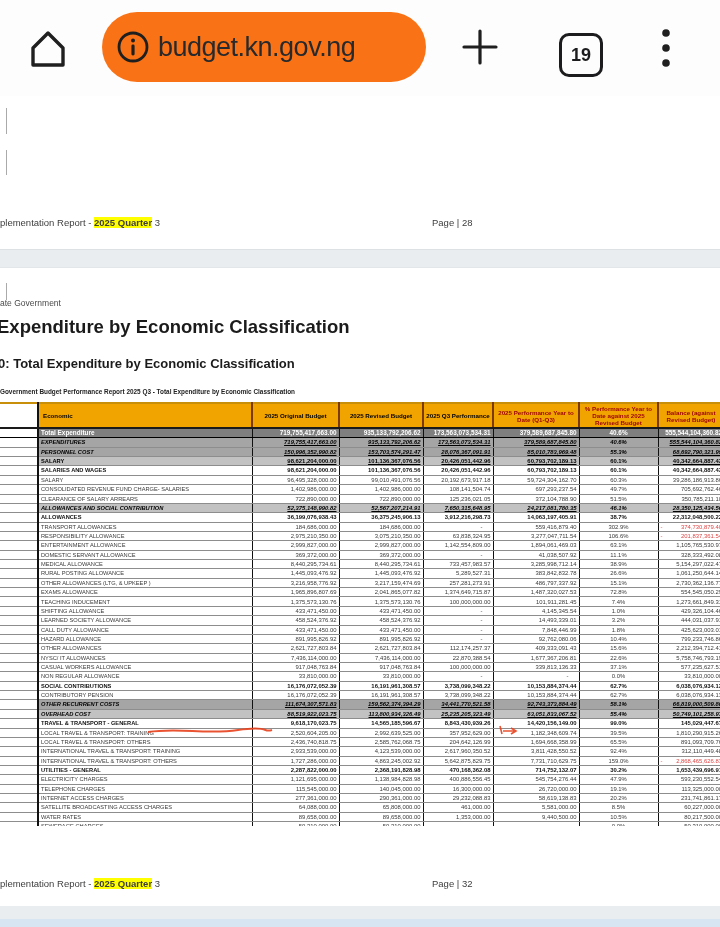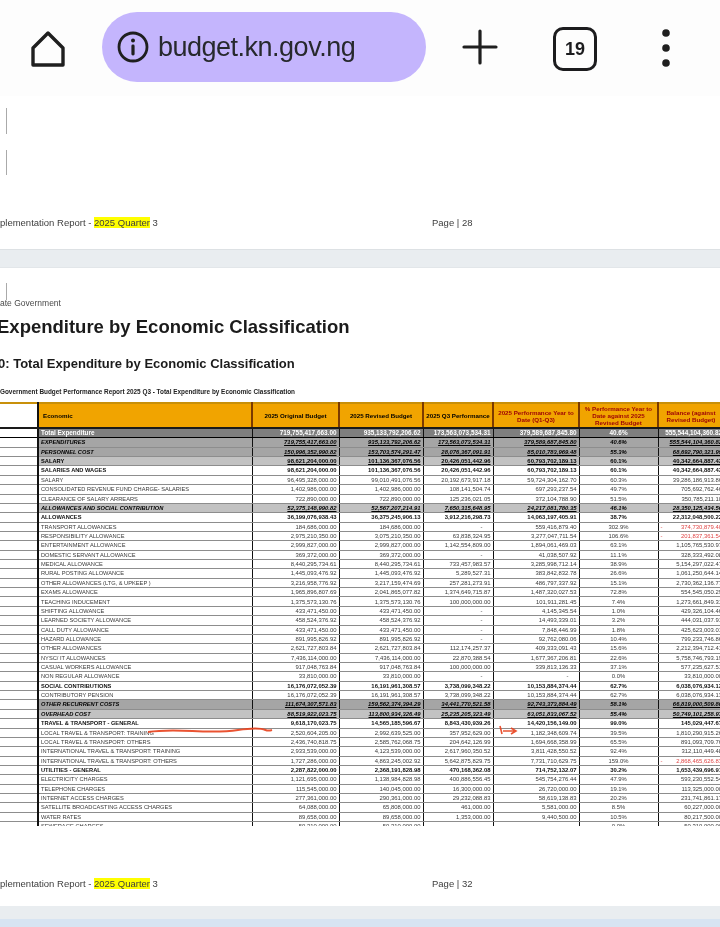--- a/index.html
+++ b/index.html
@@ -3,35 +3,35 @@
 <meta charset="utf-8">
 <style>
   html,body{margin:0;padding:0;background:#fff;}
   #screen{position:relative;width:720px;height:927px;background:#fff;overflow:hidden;
           font-family:"Liberation Sans",sans-serif;}
 
   
   #toolbar{position:absolute;left:0;top:0;width:720px;height:96px;background:#fdfdfd;}
   #home-btn{position:absolute;left:28px;top:26px;width:40px;height:44px;}
   #omnibox{position:absolute;left:102px;top:12px;width:324px;height:70px;border-radius:35px;
-           background:#c4b5fd;display:flex;align-items:center;}
+           background:#f97316;display:flex;align-items:center;}
   #info-btn{margin-left:14px;width:34px;height:34px;flex:0 0 auto;}
   #url-text{margin-left:8px;font-size:27px;color:#27292d;letter-spacing:-0.5px;white-space:nowrap;}
   #newtab-btn{position:absolute;left:458px;top:25px;width:44px;height:44px;}
   #tabs-btn{position:absolute;left:551px;top:25px;width:46px;height:46px;}
-  #tabs-box{width:38px;height:38px;margin:2px;border:3.5px solid #1c1c1e;border-radius:10px;
+  #tabs-box{width:38px;height:38px;margin:8px;border:3.5px solid #1c1c1e;border-radius:10px;
             display:flex;align-items:center;justify-content:center;font-size:18px;font-weight:bold;color:#1c1c1e;}
   #menu-btn{position:absolute;left:656px;top:24px;width:20px;height:48px;}
 
   
   .remnant{position:absolute;background:#aaa;}
   .doc-footer{position:absolute;left:0;width:720px;height:16px;font-size:9.5px;color:#3d3d3d;}
   .doc-footer .left{position:absolute;left:0;top:0;white-space:nowrap;}
   .doc-footer .pageno{position:absolute;left:432px;top:0;}
-  .hl{background:var(--hl,#ffff00);}
+  .hl{background:var(--hl,#ffff00);font-weight:bold;}
   .page-divider{position:absolute;left:0;width:720px;height:17px;background:#e9edf0;
                 border-top:1px solid #dde1e4;border-bottom:1px solid #e2e6e9;}
   #org-line{position:absolute;left:0;top:298px;font-size:8.5px;color:#4a4a4a;text-align:right;}
   #main-title{position:absolute;left:-3px;top:316px;font-size:18.5px;font-weight:bold;color:#1b1b1b;}
   #sub-title{position:absolute;left:-2px;top:356px;font-size:13px;font-weight:bold;color:#1b1b1b;}
   #tbl-caption{position:absolute;left:0;top:388px;font-size:6.4px;font-weight:bold;color:#222;}
 
   
   #tablewrap{position:absolute;left:0;top:402px;width:720px;height:424px;overflow:hidden;}
   table{border-collapse:collapse;table-layout:fixed;width:724px;}

